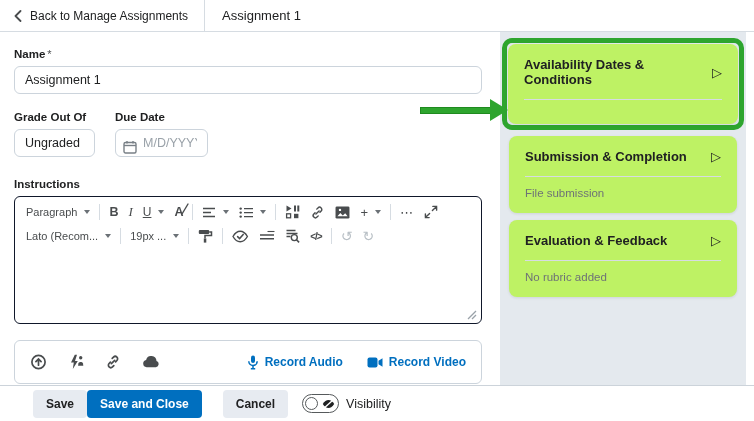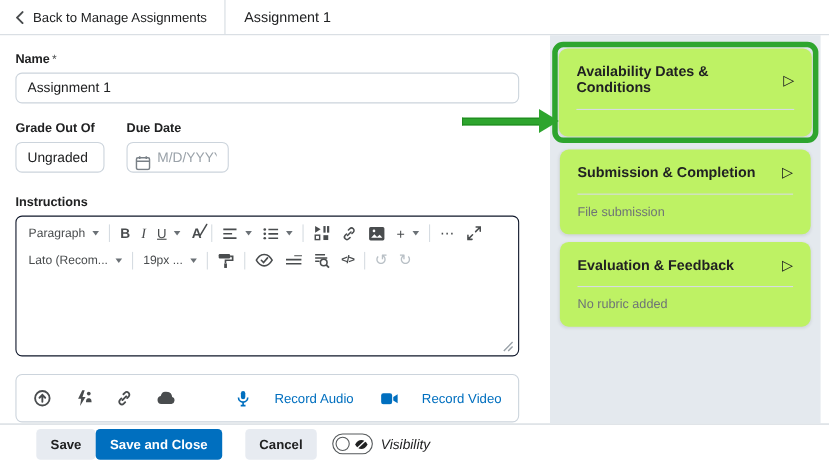--- a/index.html
+++ b/index.html
@@ -12,21 +12,21 @@
   
   .topbar { height:32px; display:flex; align-items:center; background:#fff;
             border-bottom:1px solid #d6dce2; }
   .back-link { display:flex; align-items:center; gap:8px; padding:0 16px 0 14px;
                font-size:12px; cursor:pointer; }
   .topbar-divider { width:1px; align-self:stretch; background:#d6dce2; }
   .doc-title { margin-left:17px; font-size:13px; }
 
   
   .content { display:flex; height:353px; }
-  .left-col { width:500px; padding:12px 28px 0 14px; position:relative; }
+  .left-col { width:500px; padding:12px 18px 0 14px; position:relative; }
 
   .field-label { font-size:11.5px; font-weight:700; color:#202122; display:inline-block; margin-bottom:6px; }
   .req-marker { color:#494c4e; font-size:11px; margin-left:2px; }
   .text-input { height:28px; border:1px solid #ccd4dc; border-radius:6px; background:#fff;
                 font-family:inherit; font-size:12.5px; color:#202122; padding:0 10px; width:100%; outline:none; }
   .name-field { margin-bottom:13px; }
   .inline-row { display:flex; gap:20px; }
   .grade-input { width:81px; }
   .date-wrap { position:relative; width:93px; }
   .date-input { width:93px; padding-left:27px; }
@@ -57,22 +57,22 @@
   .glyph-code { font-size:10px; font-weight:700; color:#494c4e; letter-spacing:-1px; }
   .glyph-undo, .glyph-redo { font-size:14px; color:#b9c0c6; }
   .editor-body { flex:1; }
   .resize-handle { position:absolute; right:4px; bottom:3px; }
 
   
   .attach-box { margin-top:16px; border:1px solid #ccd4dc; border-radius:6px; height:44px;
                 display:flex; align-items:center; padding:0 15px; background:#fff; }
   .attach-icons { display:flex; align-items:center; gap:21px; }
   .attach-actions { margin-left:auto; display:flex; align-items:center; gap:24px; }
-  .record-link { display:flex; align-items:center; gap:22px; color:#006fbf;
-                 font-size:12px; font-weight:400; cursor:pointer; }
+  .record-link { display:flex; align-items:center; gap:6px; color:#006fbf;
+                 font-size:12px; font-weight:700; cursor:pointer; }
 
   
   .right-panel { width:246px; margin-right:8px; background:#e4e9ee; padding:6px 2px 0 2px; }
   .hl-box { border:5px solid #2ea52e; border-radius:10px; padding:1px; margin:0 0 6px 0; }
   .card { background:#bef264; border-radius:8px; padding:13px 16px 14px; box-shadow:0 1px 3px rgba(32,33,34,.10); }
   .plain-card { margin:0 7px 7px 7px; }
   .card-head { display:flex; justify-content:space-between; align-items:center; cursor:pointer; }
   .card-title { font-size:13px; font-weight:700; }
   .card-chevron { font-size:13px; color:#202122; line-height:1; }
   .card-divider { border:none; border-top:1px solid #d6dce2; margin:12px 0 10px; }
@@ -86,21 +86,21 @@
 
   
   .footer { height:36px; border-top:1px solid #ccd3da; background:#fff;
             display:flex; align-items:center; padding:0 14px; }
   .btn { border:none; border-radius:4px; font-family:inherit; font-size:12px; font-weight:700;
          padding:7px 13px; cursor:pointer; }
   .btn-primary { background:#006fbf; color:#fff; }
   .btn-secondary { background:#e7ebf1; color:#202122; }
   .btn-save { margin-left:19px; }
   .btn-cancel { margin-left:21px; }
-  .toggle-wrap { margin-left:14px; display:flex; align-items:center; gap:7px;font-style:italic; }
+  .toggle-wrap { margin-left:14px; display:flex; align-items:center; gap:7px; }
   .toggle { width:37px; height:19px; border:1px solid #565a5c; border-radius:10px; background:#fff;
             display:flex; align-items:center; justify-content:space-between; padding:0 3px 0 2px; cursor:pointer; }
   .knob { width:13px; height:13px; border:1px solid #565a5c; border-radius:50%; background:#fff; }
   .visibility-label { font-size:12.5px; }
 </style>
 </head>
 <body>
 
 <div class="topbar">
   <div class="back-link">

